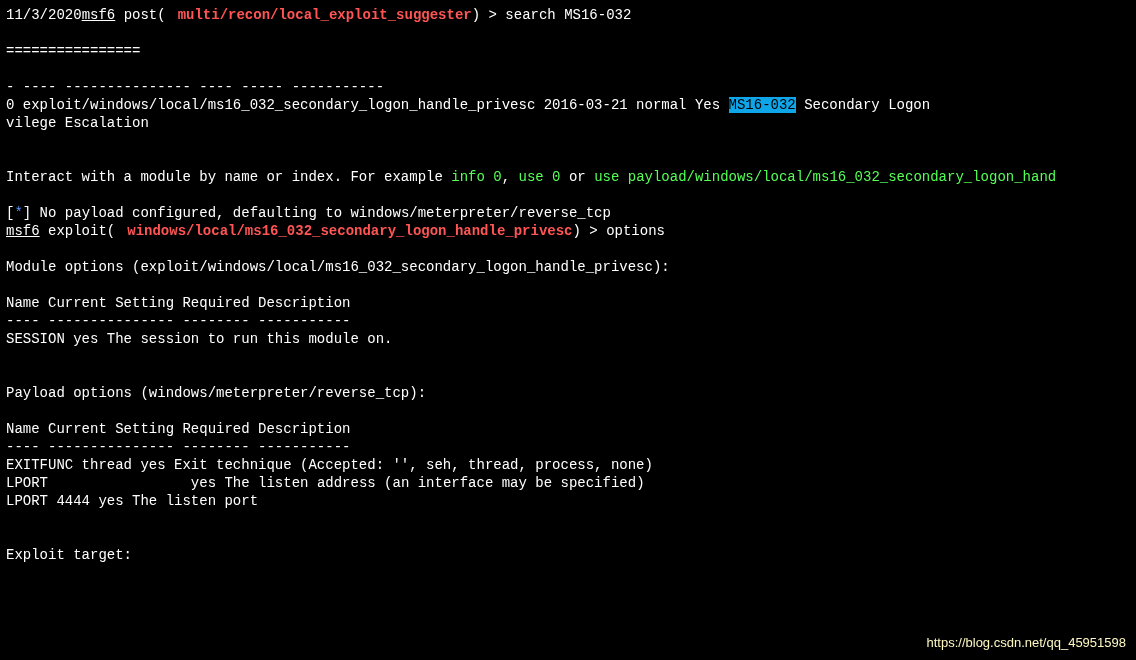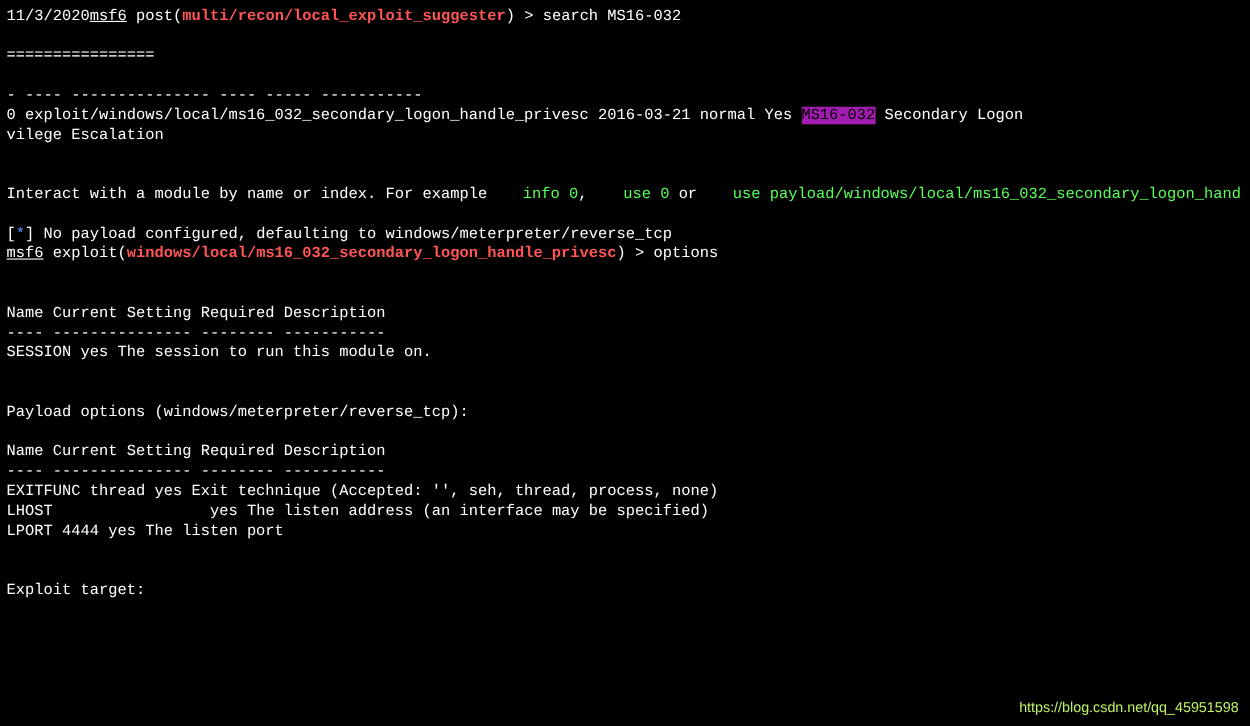--- a/index.html
+++ b/index.html
@@ -12,29 +12,29 @@
     font-family: "Consolas", "Courier New", monospace;
     font-size: 14px;
     line-height: 18px;
     overflow: hidden;
   }
   .terminal {
     padding: 6px 4px 4px 6px;
     white-space: nowrap;
   }
   .under { text-decoration: underline; }
-  .red   { color: #ff5555; font-weight: bold; }
-  .green { color: #55ff55; margin-left: 24px; }
+  .red   { color: #ff5555; font-weight: bold; margin-left: 12px; }
+  .green { color: #55ff55; }
   .blue  { color: #5599ff; }
-  .hilite{ background: #a21caf; color: #000; }
+  .hilite{ background: #0ea5e9; color: #000; }
   .watermark {
     position: absolute;
     right: 10px;
     bottom: 8px;
-    color: #bef264;
+    color: #fef9c3;
     font-family: Arial, sans-serif;
     font-size: 13px;
   }
   .redact {
     background: #000;
     color: #000;
   }
 </style>
 </head>
 <body>
@@ -47,31 +47,32 @@
 <div>   -  ----                                                           ---------------  ----    -----  -----------</div>
 <div><span>   0  exploit/windows/local/ms16_032_secondary_logon_handle_privesc  2016-03-21       normal  Yes    </span><span class="hilite">MS16-032</span><span> Secondary Logon</span></div>
 <div>vilege Escalation</div>
 <div>&nbsp;</div>
 <div>&nbsp;</div>
 <div><span>Interact with a module by name or index. For example </span><span class="green">info 0</span><span>, </span><span class="green">use 0</span><span> or </span><span class="green">use payload/windows/local/ms16_032_secondary_logon_hand</span></div>
 <div>&nbsp;</div>
 <div><span>[</span><span class="blue">*</span><span>]</span><span> No payload configured, defaulting to windows/meterpreter/reverse_tcp</span></div>
 <div><span class="under">msf6</span><span> exploit(</span><span class="red">windows/local/ms16_032_secondary_logon_handle_privesc</span><span>) &gt; </span><span>options</span></div>
 <div>&nbsp;</div>
+<div>Module options (exploit/windows/local/ms16_032_secondary_logon_handle_privesc):</div>
 <div>&nbsp;</div>
 <div>   Name     Current Setting  Required  Description</div>
 <div>   ----     ---------------  --------  -----------</div>
 <div>   SESSION                   yes       The session to run this module on.</div>
 <div>&nbsp;</div>
 <div>&nbsp;</div>
 <div>Payload options (windows/meterpreter/reverse_tcp):</div>
 <div>&nbsp;</div>
 <div>   Name      Current Setting  Required  Description</div>
 <div>   ----      ---------------  --------  -----------</div>
 <div>   EXITFUNC  thread           yes       Exit technique (Accepted: '', seh, thread, process, none)</div>
-<div><span>   LHOST     </span><span class="redact">xxxxxxxxxxxxxxx</span><span>  yes       The listen address (an interface may be specified)</span></div>
+<div><span>   LPORT     </span><span class="redact">xxxxxxxxxxxxxxx</span><span>  yes       The listen address (an interface may be specified)</span></div>
 <div>   LPORT     4444             yes       The listen port</div>
 <div>&nbsp;</div>
 <div>&nbsp;</div>
 <div>Exploit target:</div>
 </div>
 
 <div class="watermark">https://blog.csdn.net/qq_45951598</div>
 
 </body></html>

